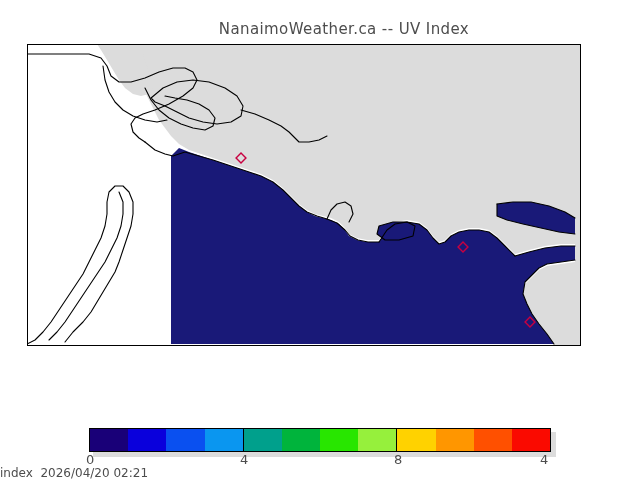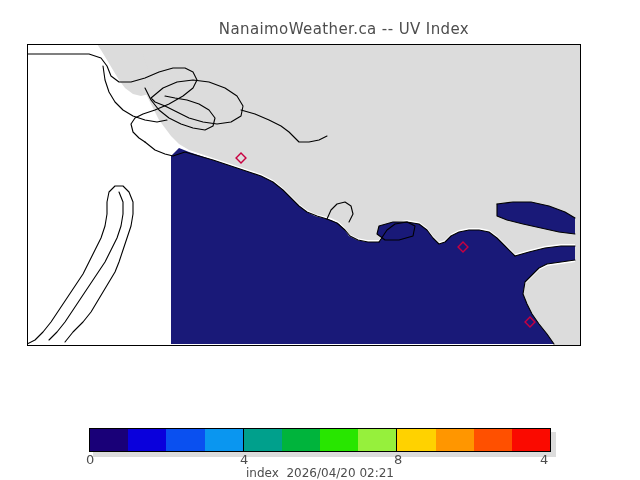--- a/index.html
+++ b/index.html
@@ -112,21 +112,21 @@
   #cb-label-0   { left: 86px; }
   #cb-label-4   { left: 240px; }
   #cb-label-8   { left: 394px; }
   #cb-label-12  { left: 540px; }
 
   #cb-caption {
     position: absolute;
     left: 0;
     top: 466px;
     width: 640px;
-    text-align: center;
+    text-align: left;
     font-size: 12px;
     color: #4d4d4d;
     white-space: pre;
   }
 </style>
 </head>
 <body>
 
 <div id="page">
 

